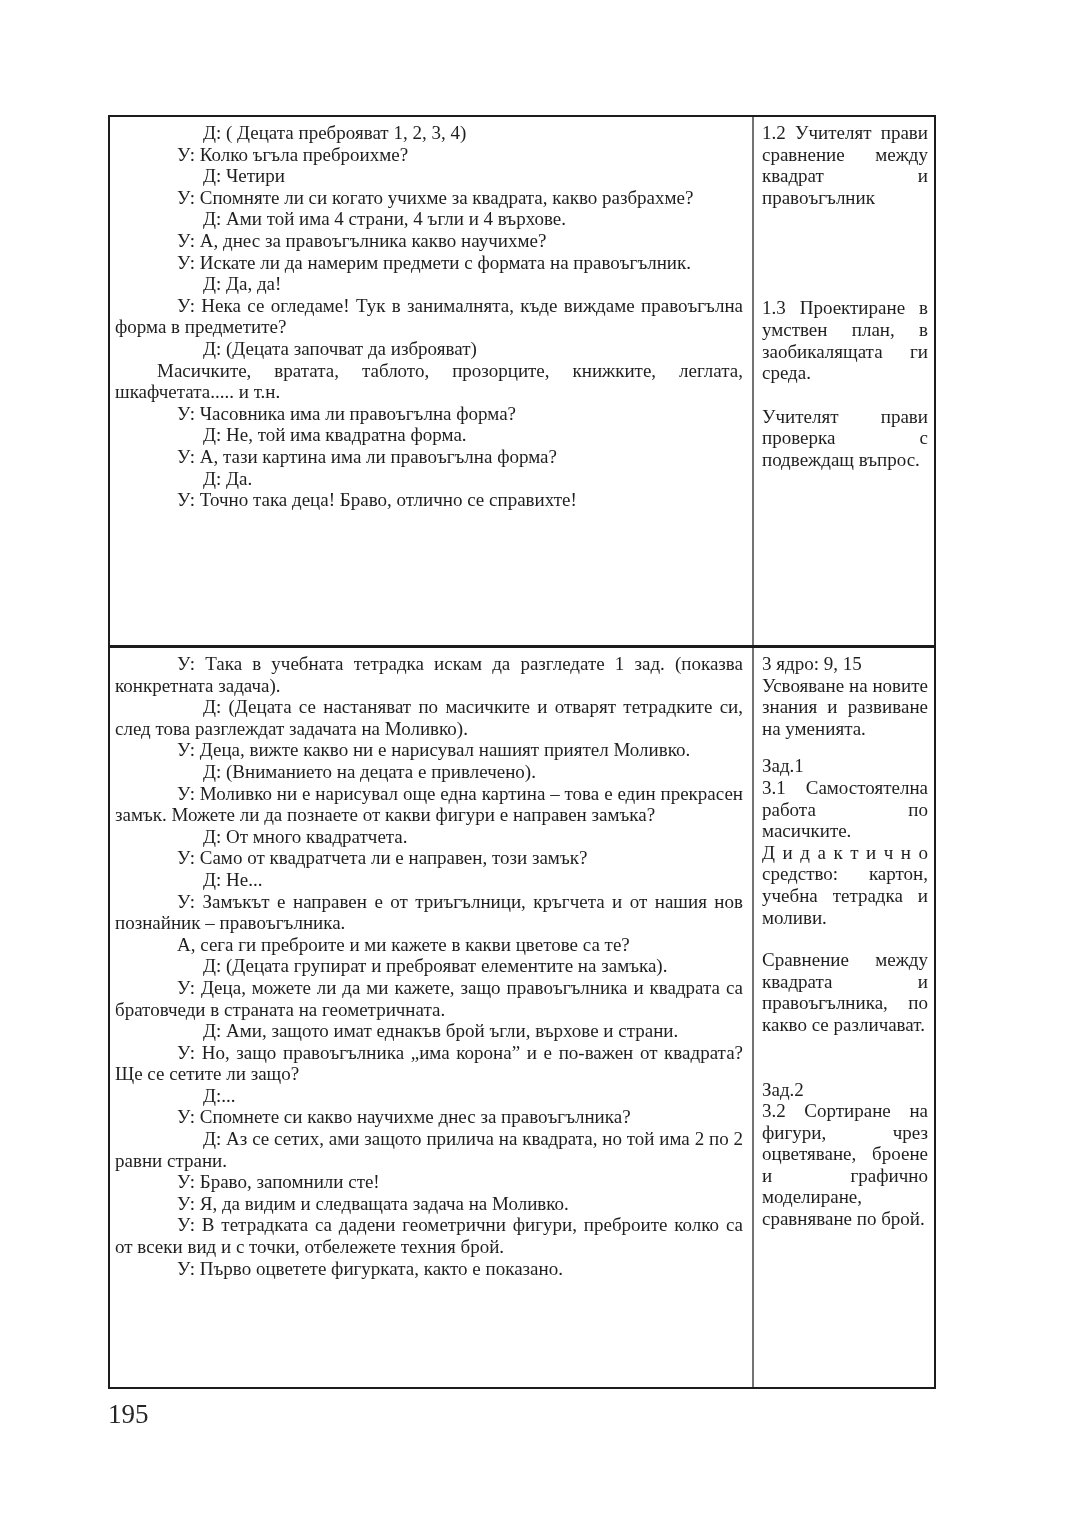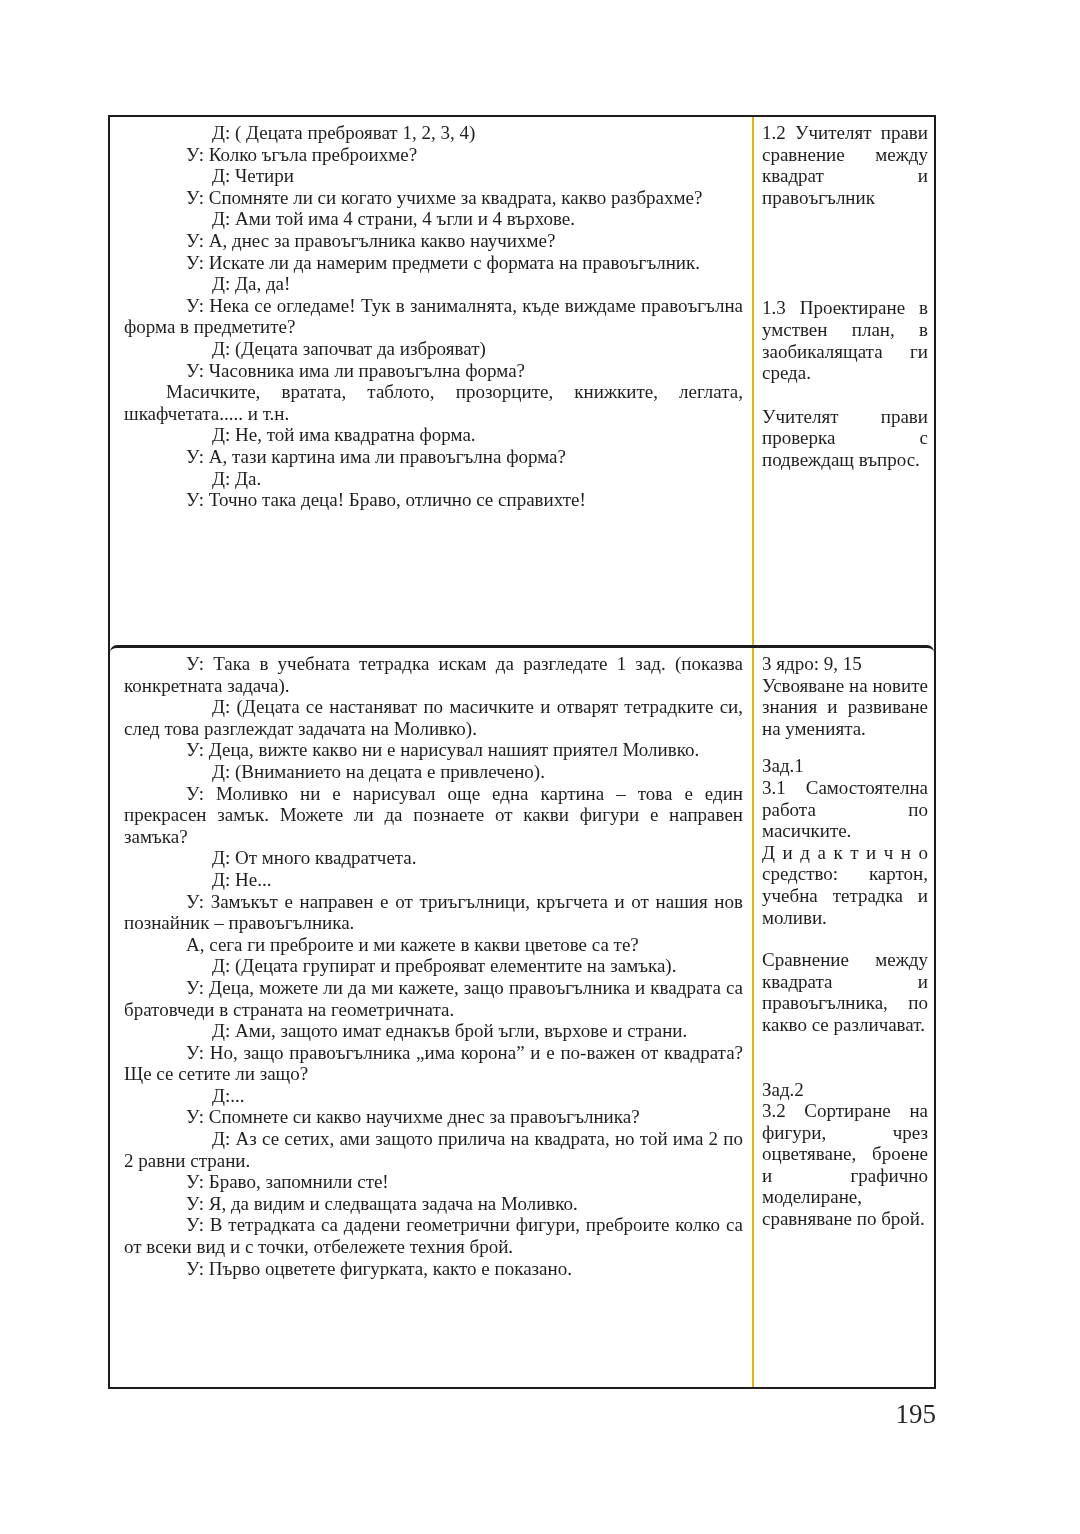--- a/index.html
+++ b/index.html
@@ -9,41 +9,41 @@
     color:#1f1f1f;
     position:relative;
   }
   .doc-table {
     position:absolute;
     left:108px; top:115px;
     width:828px;
     border:2px solid #1c1c1c;
   }
   .t-row { display:grid; grid-template-columns: 644px 1fr; }
-  .t-row + .t-row { border-top:3px solid #1c1c1c;border-radius:7px; }
+  .t-row + .t-row { border-top:3px solid #1c1c1c; }
   .t-row.row-1 { height:528px; }
   .t-row.row-2 { height:742px; }
   .cell { overflow:hidden; font-size:19px; line-height:21.6px; text-align:justify; }
   .cell-dialogue {
-    border-right:2px solid #eab308;
-    padding:5px 9px 4px 14px;
+    border-right:2px solid #737373;
+    padding:5px 9px 4px 5px;
   }
   .cell-notes {
     padding:5px 6px 4px 8px;
   }
   .para { text-align:justify; }
   .ind-u { text-indent:62px; }
   .ind-d { text-indent:88px; }
   .ind-m { text-indent:42px; }
   .note-para { text-align:justify; }
   .page-number {
     position:absolute;
     left:108px; top:1398px;
     width:828px;
-    text-align:right;
+    text-align:left;
     font-size:27px;
     line-height:32px;
     color:#262626;
   }
 </style>
 </head>
 <body>
 
 <div class="doc-table">
   <div class="t-row row-1">
@@ -51,41 +51,42 @@
         <p class="para ind-d">Д: ( Децата преброяват 1, 2, 3, 4)</p>
         <p class="para ind-u">У: Колко ъгъла преброихме?</p>
         <p class="para ind-d">Д: Четири</p>
         <p class="para ind-u">У: Спомняте ли си когато учихме за квадрата, какво разбрахме?</p>
         <p class="para ind-d">Д: Ами той има 4 страни, 4 ъгли и 4 върхове.</p>
         <p class="para ind-u">У: А, днес за правоъгълника какво научихме?</p>
         <p class="para ind-u">У: Искате ли да намерим предмети с формата на правоъгълник.</p>
         <p class="para ind-d">Д: Да, да!</p>
         <p class="para ind-u">У: Нека се огледаме! Тук в занималнята, къде виждаме правоъгълна форма в предметите?</p>
         <p class="para ind-d">Д: (Децата започват да изброяват)</p>
+        <p class="para ind-m">Масичките, вратата, таблото, прозорците, книжките, леглата, шкафчетата..... и т.н.</p>
         <p class="para ind-u">У: Часовника има ли правоъгълна форма?</p>
-        <p class="para ind-m">Масичките, вратата, таблото, прозорците, книжките, леглата, шкафчетата..... и т.н.</p>
         <p class="para ind-d">Д: Не, той има квадратна форма.</p>
         <p class="para ind-u">У: А, тази картина има ли правоъгълна форма?</p>
         <p class="para ind-d">Д: Да.</p>
         <p class="para ind-u">У: Точно така деца! Браво, отлично се справихте!</p>
       </div>
     <div class="cell cell-notes">
         <p class="note-para">1.2 Учителят прави сравнение между квадрат и правоъгълник</p>
         <p class="note-para" style="margin-top: 89px;">1.3 Проектиране в умствен план, в заобикалящата ги среда.</p>
         <p class="note-para" style="margin-top: 22px;">Учителят прави проверка с подвеждащ въпрос.</p>
       </div>
   </div>
   <div class="t-row row-2">
     <div class="cell cell-dialogue">
         <p class="para ind-u">У: Така в учебната тетрадка искам да разгледате 1 зад. (показва конкретната задача).</p>
         <p class="para ind-d">Д: (Децата се настаняват по масичките и отварят тетрадките си, след това разглеждат задачата на Моливко).</p>
         <p class="para ind-u">У: Деца, вижте какво ни е нарисувал нашият приятел Моливко.</p>
         <p class="para ind-d">Д: (Вниманието на децата е привлечено).</p>
         <p class="para ind-u">У: Моливко ни е нарисувал още една картина – това е един прекрасен замък. Можете ли да познаете от какви фигури е направен замъка?</p>
         <p class="para ind-d">Д: От много квадратчета.</p>
+        <p class="para ind-u">У: Само от квадратчета ли е направен, този замък?</p>
         <p class="para ind-d">Д: Не...</p>
         <p class="para ind-u">У: Замъкът е направен е от триъгълници, кръгчета и от нашия нов познайник – правоъгълника.</p>
         <p class="para ind-u">А, сега ги преброите и ми кажете в какви цветове са те?</p>
         <p class="para ind-d">Д: (Децата групират и преброяват елементите на замъка).</p>
         <p class="para ind-u">У: Деца, можете ли да ми кажете, защо правоъгълника и квадрата са братовчеди в страната на геометричната.</p>
         <p class="para ind-d">Д: Ами, защото имат еднакъв брой ъгли, върхове и страни.</p>
         <p class="para ind-u">У: Но, защо правоъгълника „има корона” и е по-важен от квадрата? Ще се сетите ли защо?</p>
         <p class="para ind-d">Д:...</p>
         <p class="para ind-u">У: Спомнете си какво научихме днес за правоъгълника?</p>
         <p class="para ind-d">Д: Аз се сетих, ами защото прилича на квадрата, но той има 2 по 2 равни страни.</p>

